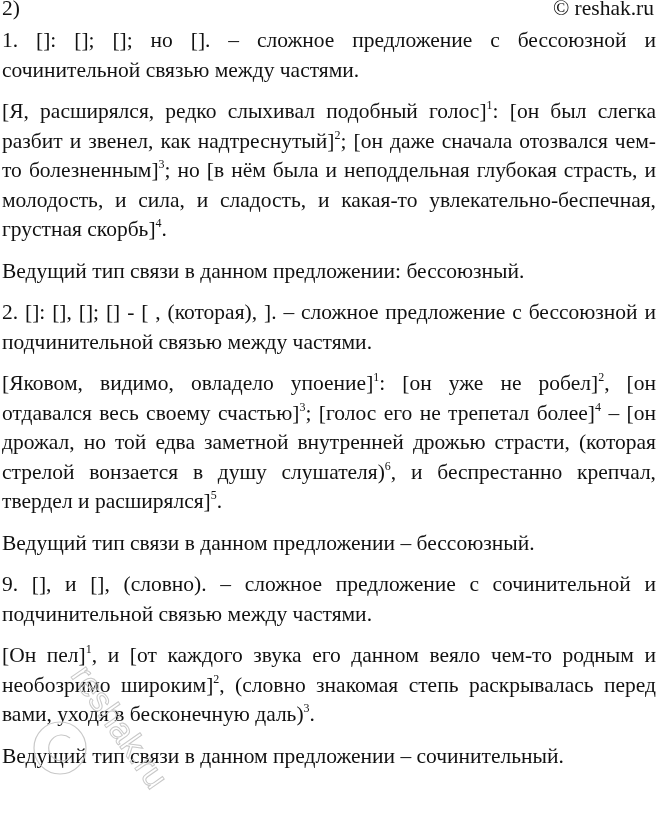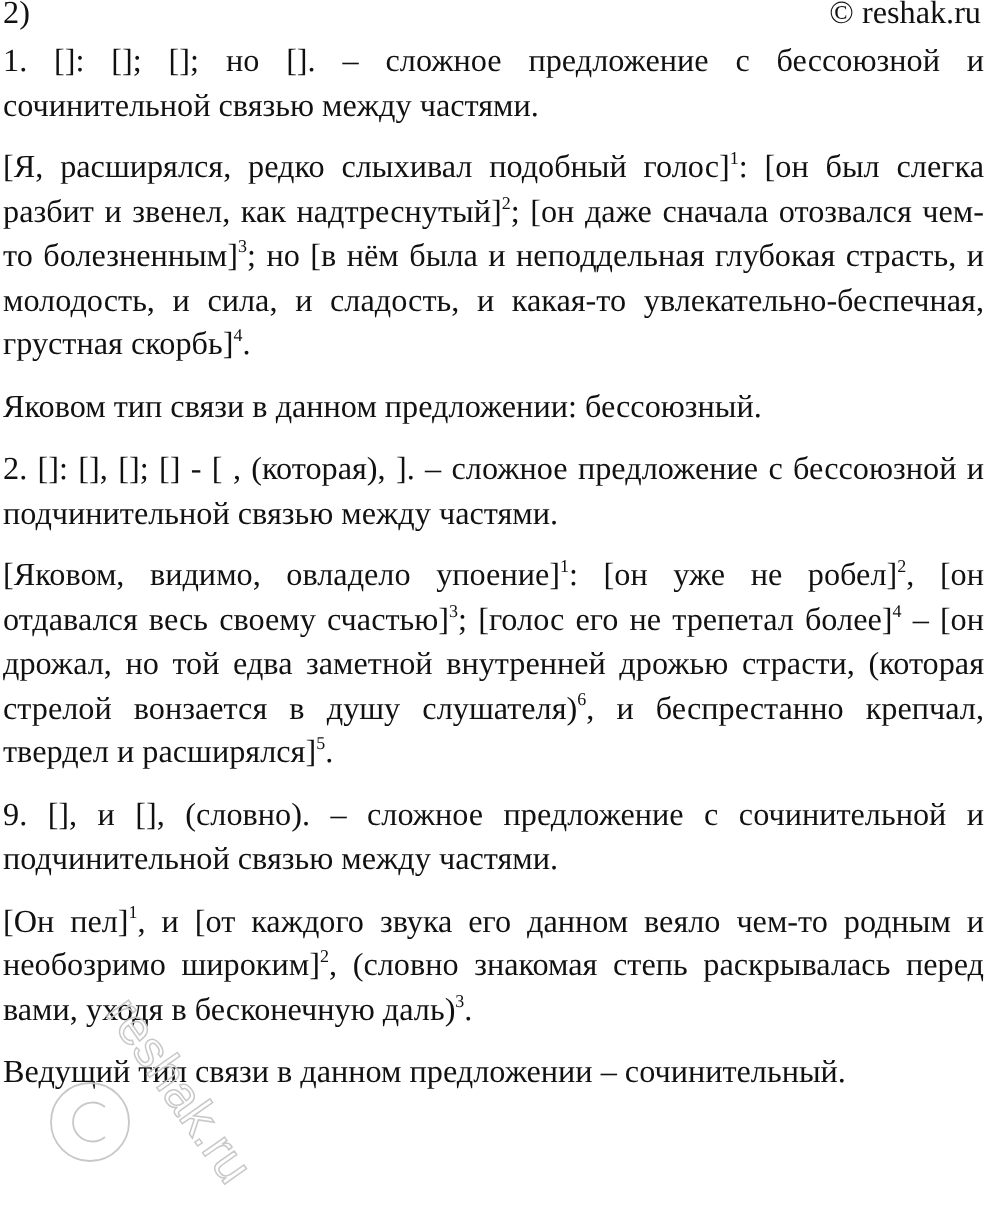--- a/index.html
+++ b/index.html
@@ -61,26 +61,27 @@
 
   <div class="header">
     <span class="num">2)</span>
     <span class="copy">© reshak.ru</span>
   </div>
 
   <p class="para">1. []: []; []; но []. – сложное предложение с бессоюзной и сочинительной связью между частями.</p>
   <p class="para">
     <span>[Я, расширялся, редко слыхивал подобный голос]</span><sup>1</sup><span>: [он был слегка разбит и звенел, как надтреснутый]</span><sup>2</sup><span>; [он даже сначала отозвался чем-то болезненным]</span><sup>3</sup><span>; но [в нём была и неподдельная глубокая страсть, и молодость, и сила, и сладость, и какая-то увлекательно-беспечная, грустная скорбь]</span><sup>4</sup><span>.</span>
   </p>
-  <p class="para">Яковом тип связи в данном предложении: бессоюзный.</p>
+  <p class="para">Ведущий тип связи в данном предложении: бессоюзный.</p>
 
   <p class="para">2. []: [], []; [] - [ , (которая), ]. – сложное предложение с бессоюзной и подчинительной связью между частями.</p>
   <p class="para">
     <span>[Яковом, видимо, овладело упоение]</span><sup>1</sup><span>: [он уже не робел]</span><sup>2</sup><span>, [он отдавался весь своему счастью]</span><sup>3</sup><span>; [голос его не трепетал более]</span><sup>4</sup><span> – [он дрожал, но той едва заметной внутренней дрожью страсти, (которая стрелой вонзается в душу слушателя)</span><sup>6</sup><span>, и беспрестанно крепчал, твердел и расширялся]</span><sup>5</sup><span>.</span>
   </p>
+  <p class="para">Ведущий тип связи в данном предложении – бессоюзный.</p>
 
   <p class="para">9. [], и [], (словно). – сложное предложение с сочинительной и подчинительной связью между частями.</p>
   <p class="para">
     <span>[Он пел]</span><sup>1</sup><span>, и [от каждого звука его данном веяло чем-то родным и необозримо широким]</span><sup>2</sup><span>, (словно знакомая степь раскрывалась перед вами, уходя в бесконечную даль)</span><sup>3</sup><span>.</span>
   </p>
   <p class="para">Ведущий тип связи в данном предложении – сочинительный.</p>
 
   <div class="watermark">
     <svg viewBox="0 0 150 140">
       <g transform="rotate(55 75 70)" fill="none" stroke="#c8c8c8" stroke-width="1">

